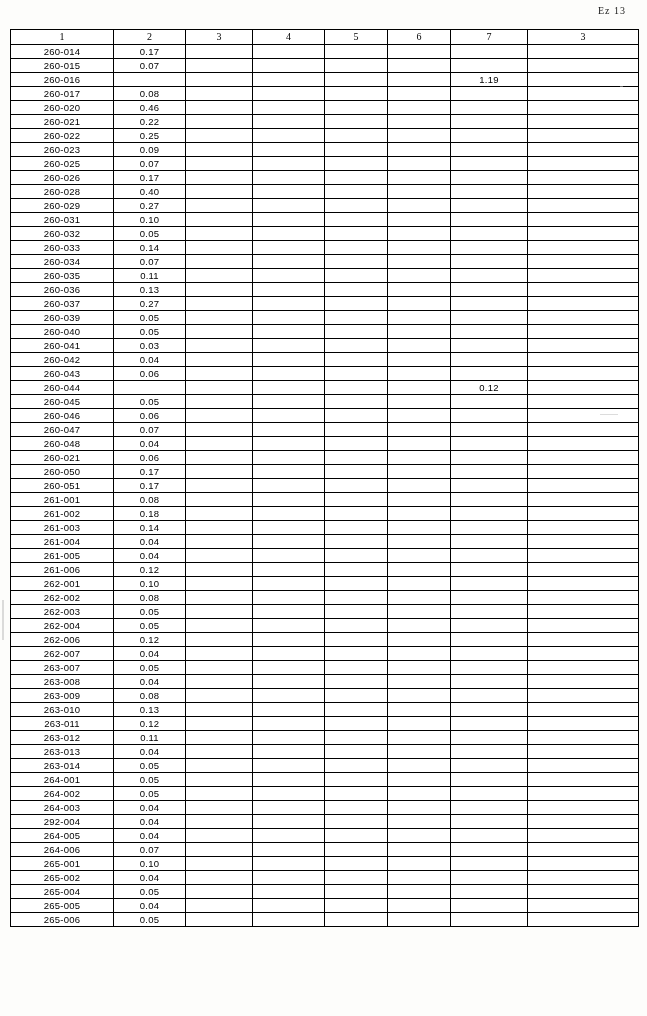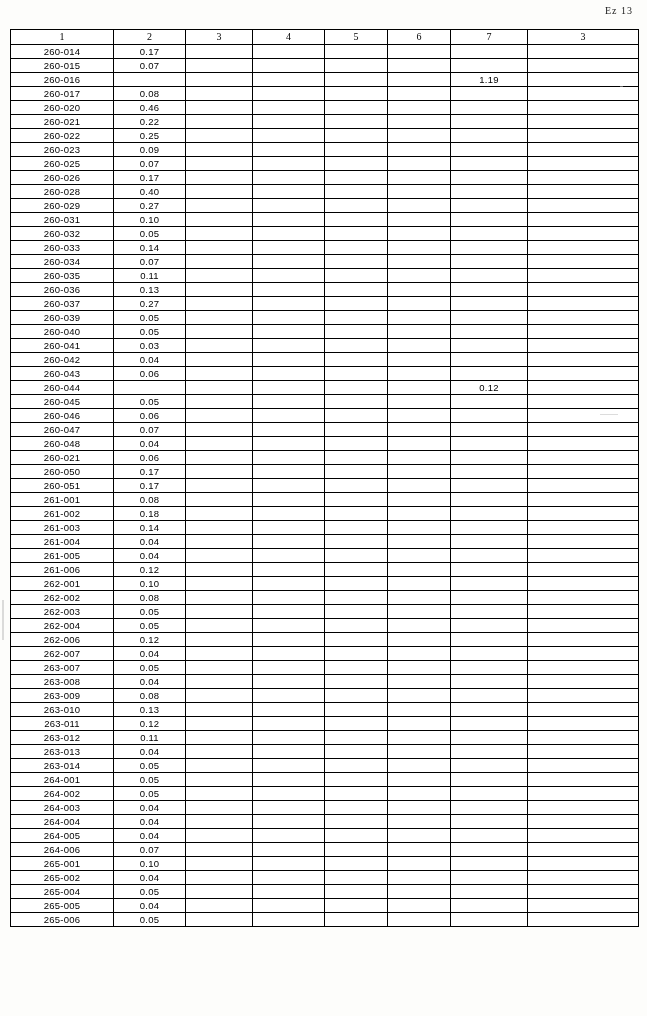--- a/index.html
+++ b/index.html
@@ -19,21 +19,21 @@
     position: absolute;
     left: 0; top: 0;
     width: 647px;
     height: 1016px;
     background: #fdfdfb;
   }
   
   .page-header {
     position: absolute;
     top: 5px;
-    right: 14px;
+    right: 21px;
     font-size: 10px;
     font-family: "Liberation Serif", serif;
     letter-spacing: 1px;
     color: #1a1a1a;
   }
   
   .table-wrap {
     position: absolute;
     left: 10px;
     top: 29px;
@@ -662,21 +662,21 @@
             <td class="idcell">264-003</td>
             <td class="valcell">0.04</td>
             <td class="valcell"></td>
             <td class="valcell"></td>
             <td class="valcell"></td>
             <td class="valcell"></td>
             <td class="valcell"></td>
             <td class="valcell"></td>
           </tr>
           <tr>
-            <td class="idcell">264-004</td>
+            <td class="idcell">292-004</td>
             <td class="valcell">0.04</td>
             <td class="valcell"></td>
             <td class="valcell"></td>
             <td class="valcell"></td>
             <td class="valcell"></td>
             <td class="valcell"></td>
             <td class="valcell"></td>
           </tr>
           <tr>
             <td class="idcell">264-005</td>

